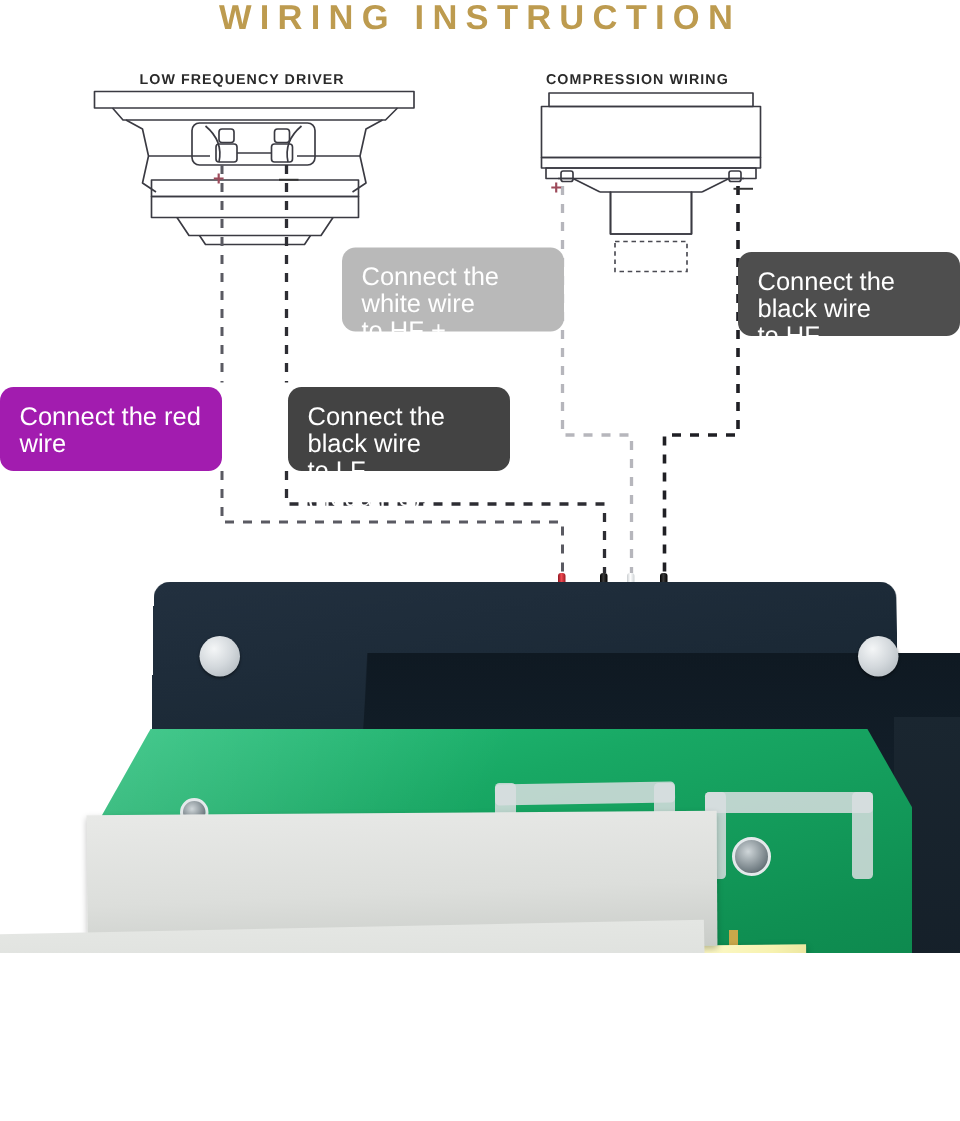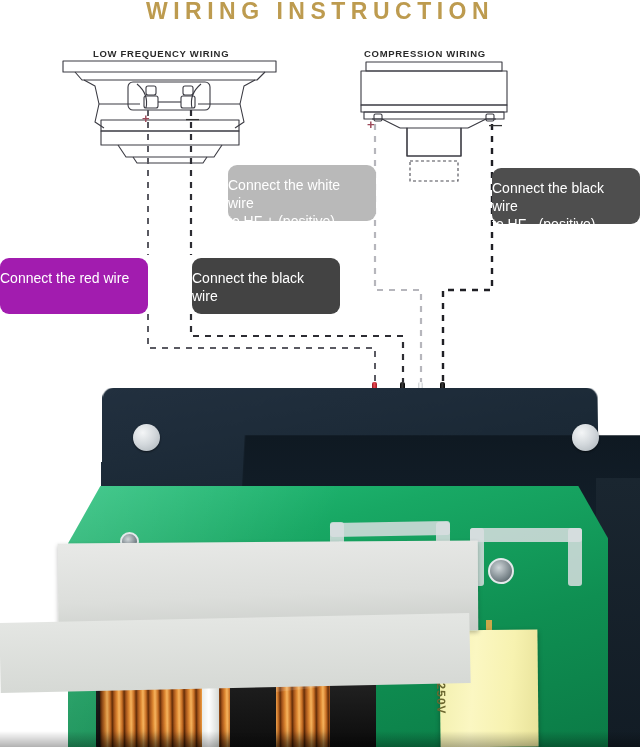--- a/index.html
+++ b/index.html
@@ -1,21 +1,21 @@
 <!DOCTYPE html>
 <html><head>
 <meta charset="utf-8">
 <style>
   html,body{margin:0;padding:0;background:#fff;}
   body{
     width:640px;height:747px;position:relative;overflow:hidden;
     font-family:"Liberation Sans", sans-serif;
     background:#ffffff;
   }
-  #stage{position:absolute;left:0;top:0;width:640px;height:747px;overflow:hidden;background:#fff;}
+  #stage{position:absolute;left:0;top:0;width:640px;height:635px;overflow:hidden;background:#fff;}
 
   
   .title{
     position:absolute;left:0;top:-2px;width:640px;text-align:center;
     font-size:23px;font-weight:bold;letter-spacing:5.5px;
     color:#bd9b4f;
     font-family:"Liberation Sans", sans-serif;
     white-space:nowrap;
   }
 
@@ -35,22 +35,22 @@
   .pol.plus{color:#9d4a5a;}
   .pol.minus{color:#333333;}
   #lf-plus{left:142px;top:112px;}
   #lf-minus{left:186px;top:112px;}
   #hf-plus{left:367px;top:118px;}
   #hf-minus{left:489px;top:118px;}
 
   
   .callout{
     position:absolute;border-radius:9px;color:#ffffff;
-    font-size:14px;line-height:18px;
-    padding:11px 13px 12px 0;box-sizing:border-box;
+    font-size:17px;line-height:18px;
+    padding:11px 13px 12px 13px;box-sizing:border-box;
     font-family:"Liberation Sans", sans-serif;
   }
   .callout .l2{display:block;}
   #co-white{left:228px;top:165px;width:148px;height:56px;background:#b9b9b9;}
   #co-blackhf{left:492px;top:168px;width:148px;height:56px;background:#4e4e4e;}
   #co-red{left:0px;top:258px;width:148px;height:56px;background:#a21caf;}
   #co-blacklf{left:192px;top:258px;width:148px;height:56px;background:#434343;}
 
   
   #photo{position:absolute;left:0;top:382px;width:640px;height:365px;overflow:hidden;}
@@ -198,21 +198,21 @@
   #w-wht{left:418px;top:382px;height:88px;}
   #w-blk2{left:440px;top:382px;height:88px;}
 </style>
 </head>
 <body>
 
 <div id="stage">
 
   <div class="title">WIRING INSTRUCTION</div>
 
-  <div class="drv-label" id="lf-label">LOW FREQUENCY WIRING</div>
+  <div class="drv-label" id="lf-label">LOW FREQUENCY DRIVER</div>
   <div class="drv-label" id="cd-label">COMPRESSION WIRING</div>
 
   <svg id="art" viewBox="0 0 640 747">
     <g fill="none" stroke="#3a3a42" stroke-width="1.1" stroke-linejoin="round">
 
       <g>
 
         <rect x="63" y="61" width="213" height="11"></rect>
         <path d="M75 72 L82 80 L257 80 L265 72"></path>
 
@@ -280,20 +280,21 @@
     <span>Connect the black wire</span>
     <span class="l2">to  HF - (positive).</span>
   </div>
 
   <div class="callout" id="co-red">
     <span>Connect the red wire</span>
   </div>
 
   <div class="callout" id="co-blacklf">
     <span>Connect the black wire</span>
+    <span class="l2">to  LF - (negative).</span>
   </div>
 
   <div class="wire red" id="w-red"></div>
   <div class="wire black" id="w-blk1"></div>
   <div class="wire white" id="w-wht"></div>
   <div class="wire black" id="w-blk2"></div>
 
   <div id="photo">
 
     <div class="bezel">

